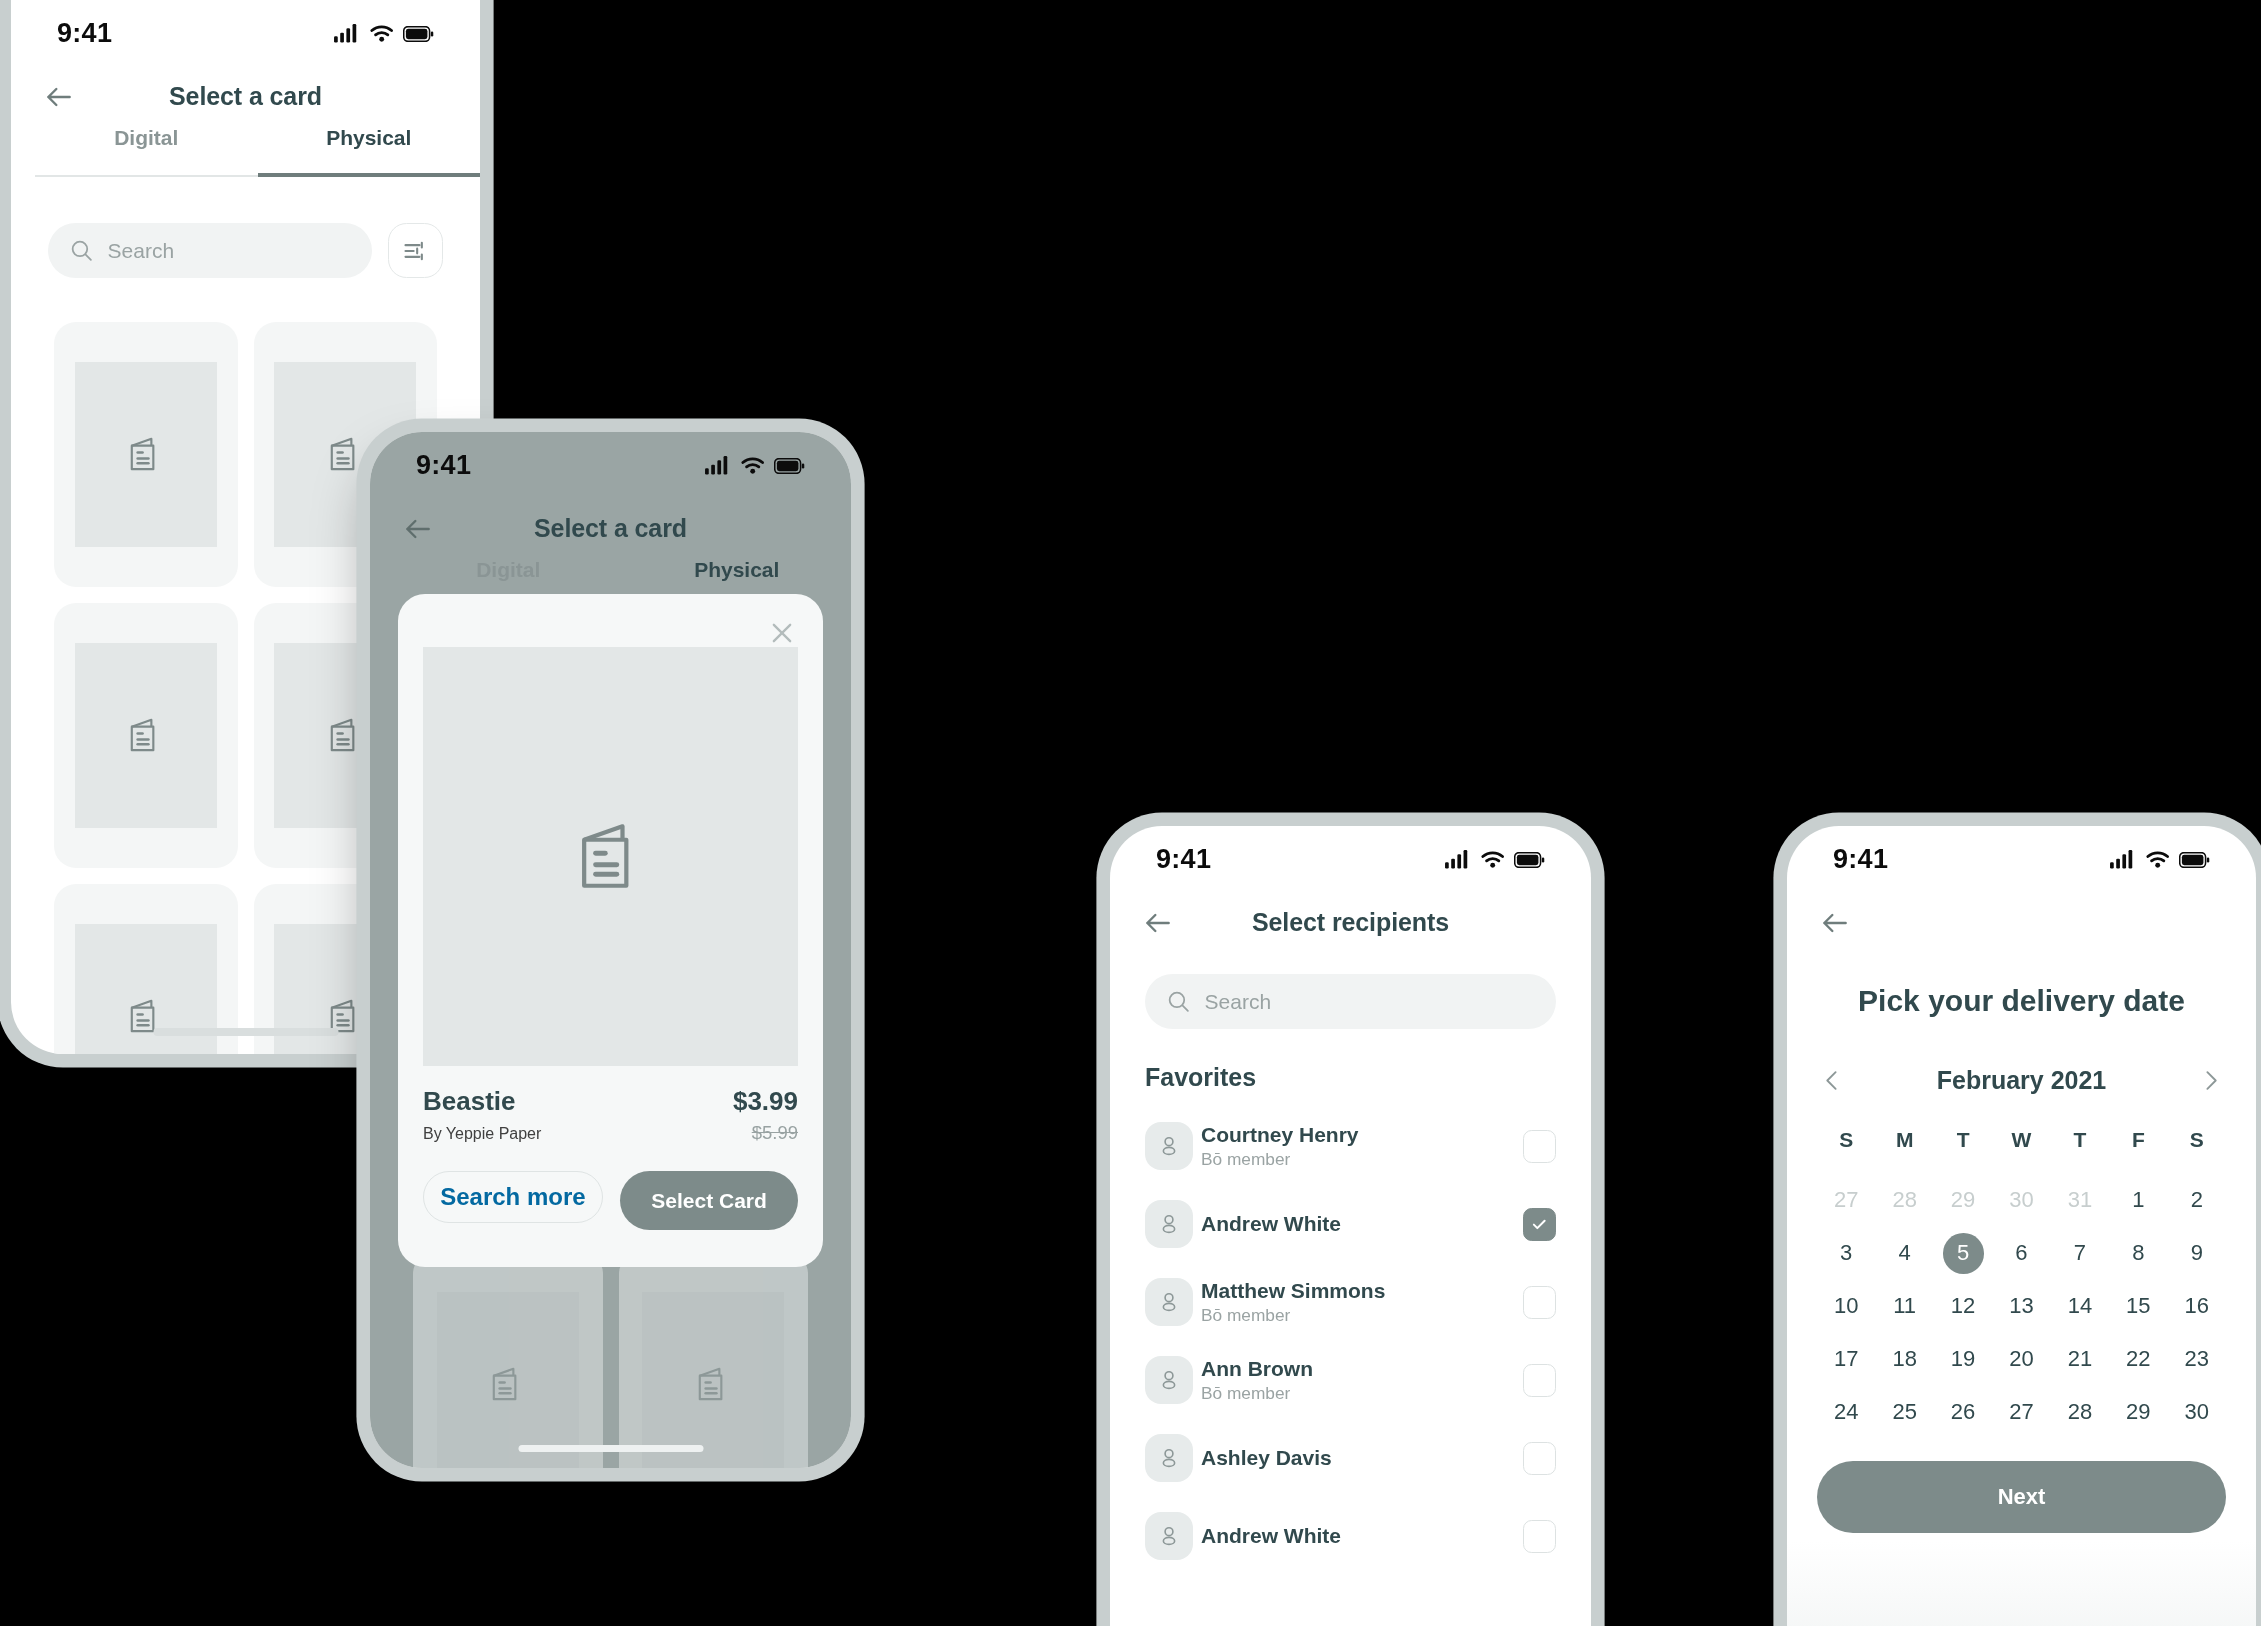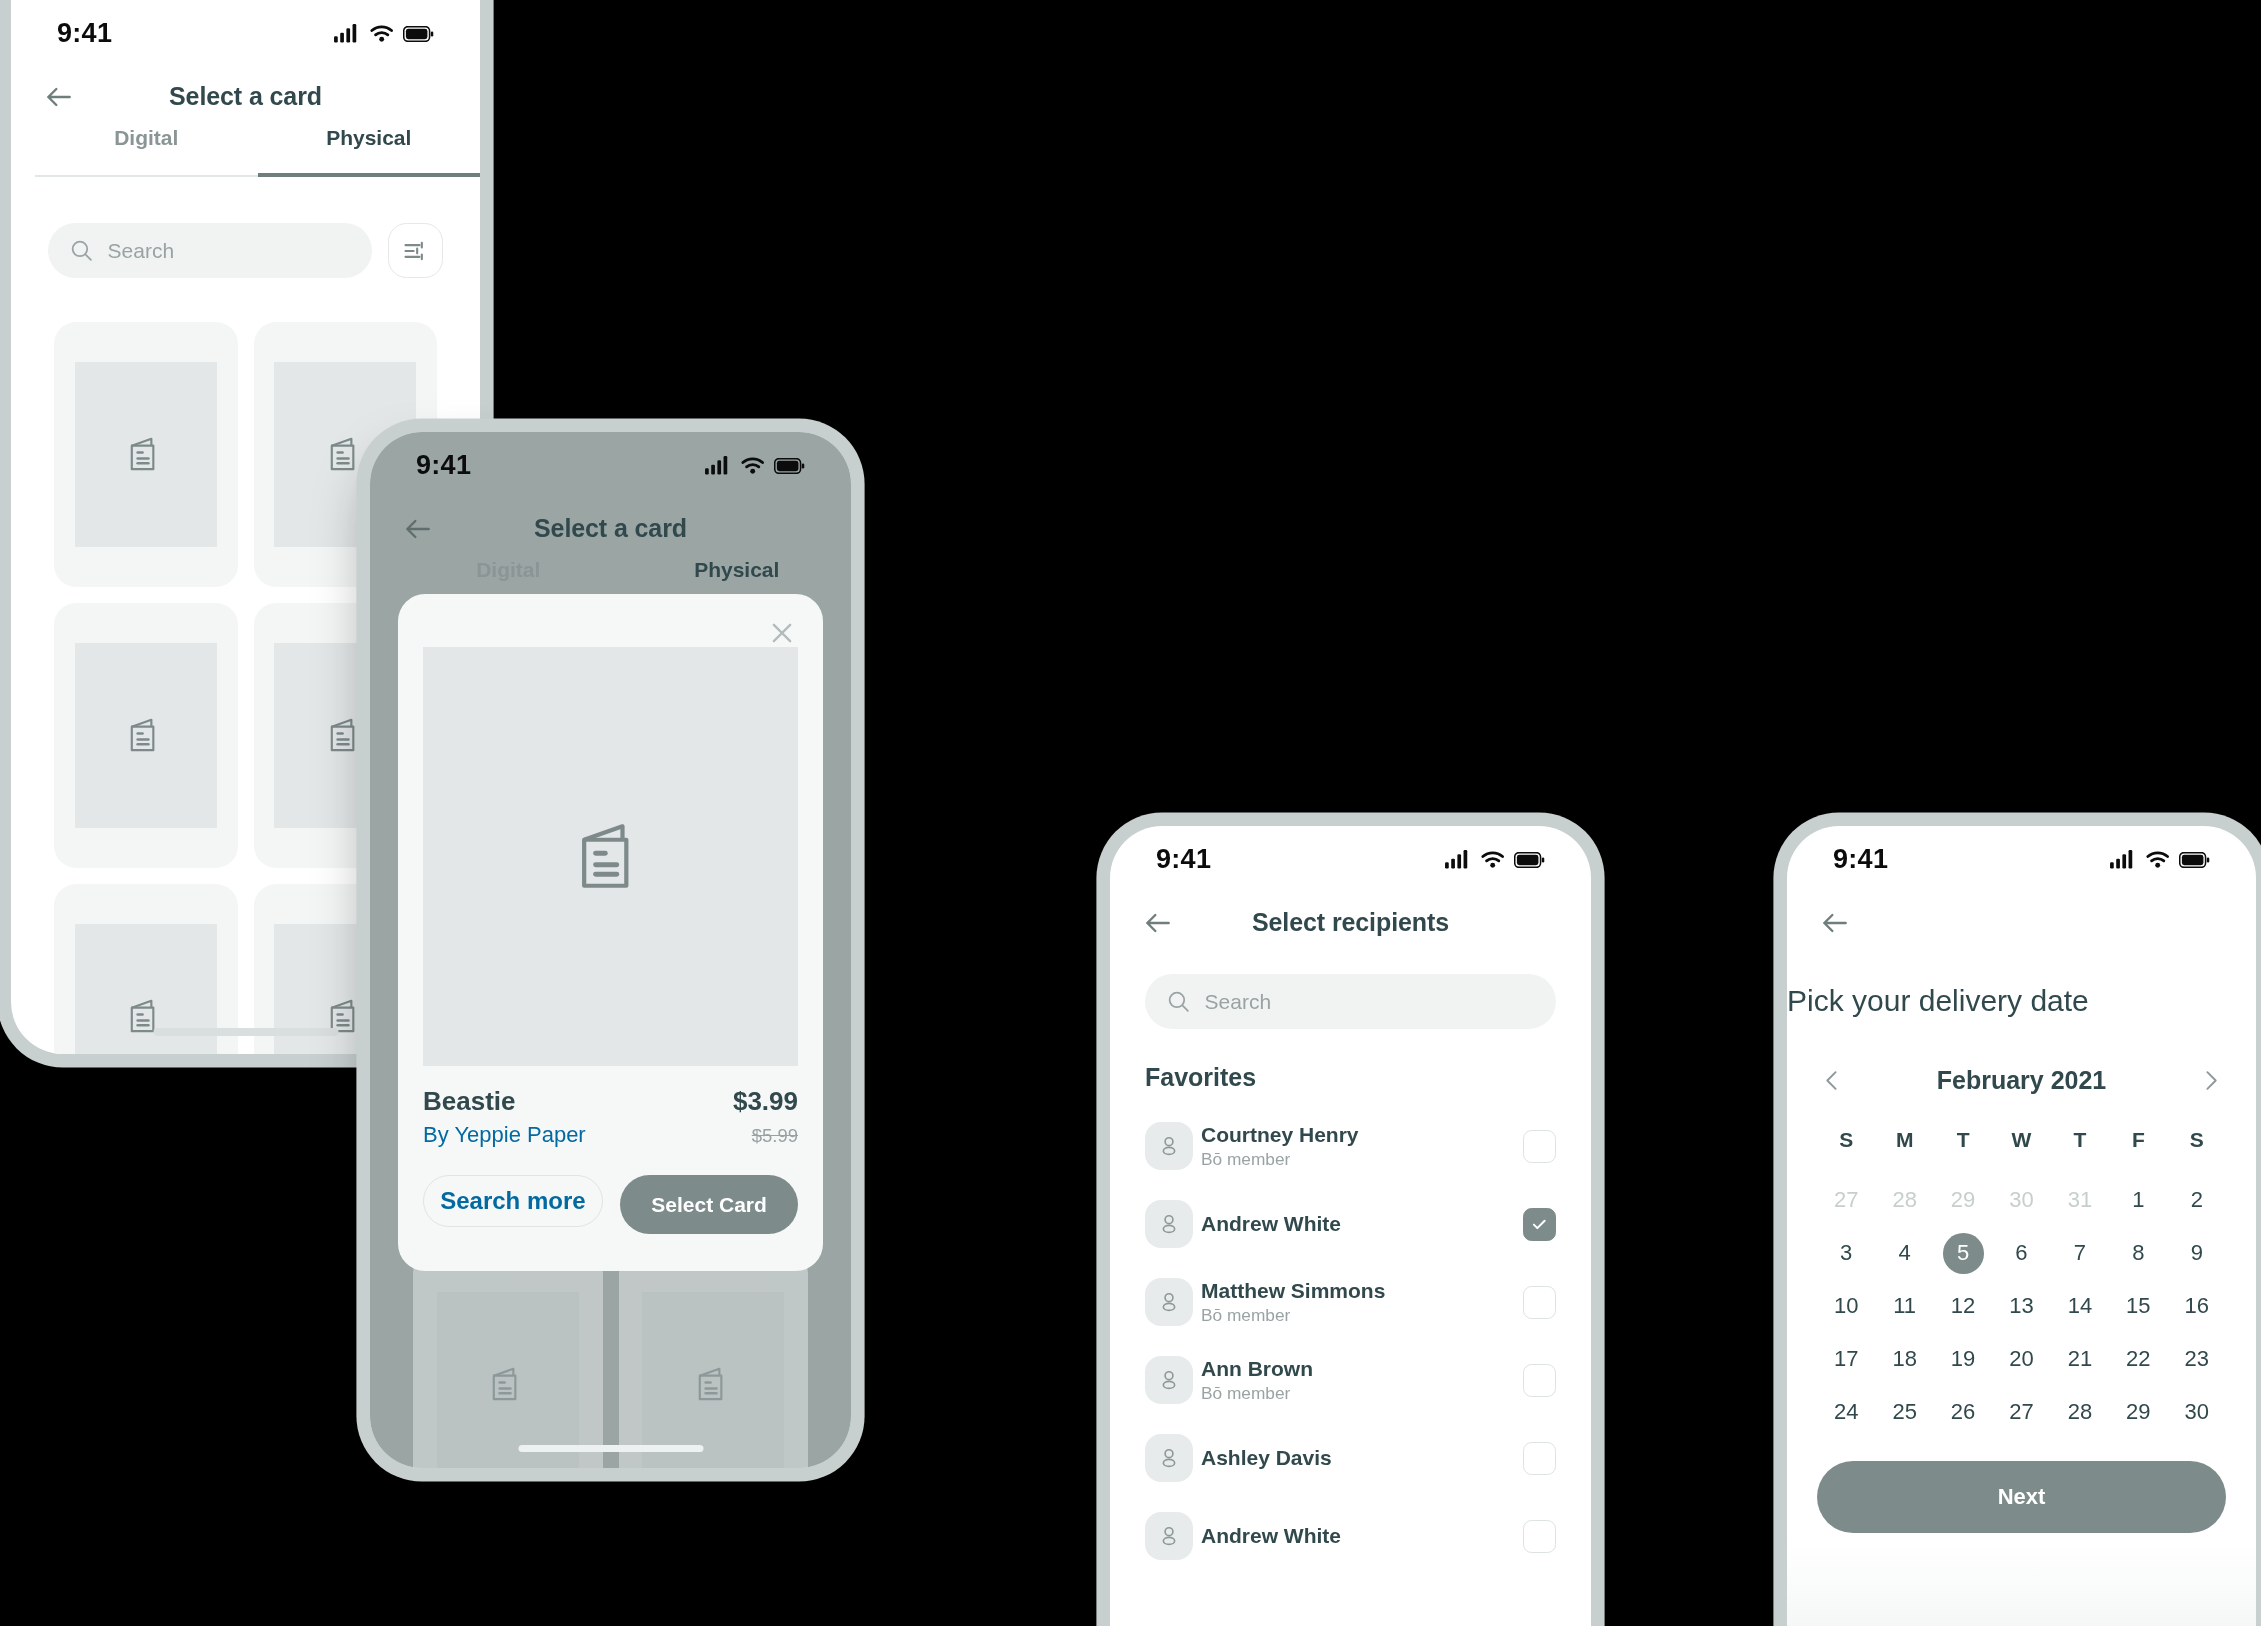--- a/index.html
+++ b/index.html
@@ -113,21 +113,21 @@
   }
   .modal-close { position: absolute; right: 27px; top: 25px; width: 28px; height: 28px; }
   .modal-hero {
     margin-top: 36px; height: 419px; background: #e3e7e7;
     display: flex; align-items: center; justify-content: center;
   }
   .pricerow { display: flex; justify-content: space-between; align-items: baseline; margin-top: 20px; }
   .p-name { font-size: 26px; font-weight: bold; color: #31494d; }
   .p-price { font-size: 26px; font-weight: bold; color: #31494d; }
   .metarow { display: flex; justify-content: space-between; align-items: baseline; margin-top: 5px; }
-  .p-by { font-size: 22px; color: #0369a1; }
+  .p-by { font-size: 16px; color: #404040; }
   .p-old { font-size: 18.5px; color: #98a2a2; text-decoration: line-through; }
   .btnrow { display: flex; gap: 17.3px; margin-top: 27px; }
   .btn-ghost {
     flex: 1; height: 52px; border-radius: 30px; border: 1.8px solid #dfe4e4;
     background: transparent; color: #0369a1; font-size: 24px; font-weight: bold;
     display: flex; align-items: center; justify-content: center;
   }
   .btn-solid {
     flex: 1; height: 59px; border-radius: 30px; border: none;
     background: #7d8b8a; color: #ffffff; font-size: 21px; font-weight: bold;
@@ -157,22 +157,22 @@
   }
   .cbox.checked {
     background: #7d8b8a; border-color: #7d8b8a;
     display: flex; align-items: center; justify-content: center;
   }
 
   
   #phone4 { left: 1787px; top: 826px; width: 469px; height: 814px; border-radius: 52px 52px 0 0; }
   #phone4 .navbar { top: 67px; }
   #phone4 .bigtitle {
-    position: absolute; left: 0; right: 0; top: 158px; text-align: left;
-    font-size: 30px; font-weight: normal; color: #31494d;
+    position: absolute; left: 0; right: 0; top: 158px; text-align: center;
+    font-size: 30px; font-weight: bold; color: #31494d;
   }
   .monthrow {
     position: absolute; left: 33px; right: 33px; top: 240px;
     display: flex; align-items: center; justify-content: space-between;
   }
   .monthlabel { font-size: 25px; font-weight: bold; color: #31494d; }
   .chev { width: 25px; height: 25px; }
   .dowrow {
     position: absolute; left: 30px; right: 30px; top: 302px;
     display: grid; grid-template-columns: repeat(7, 1fr);

